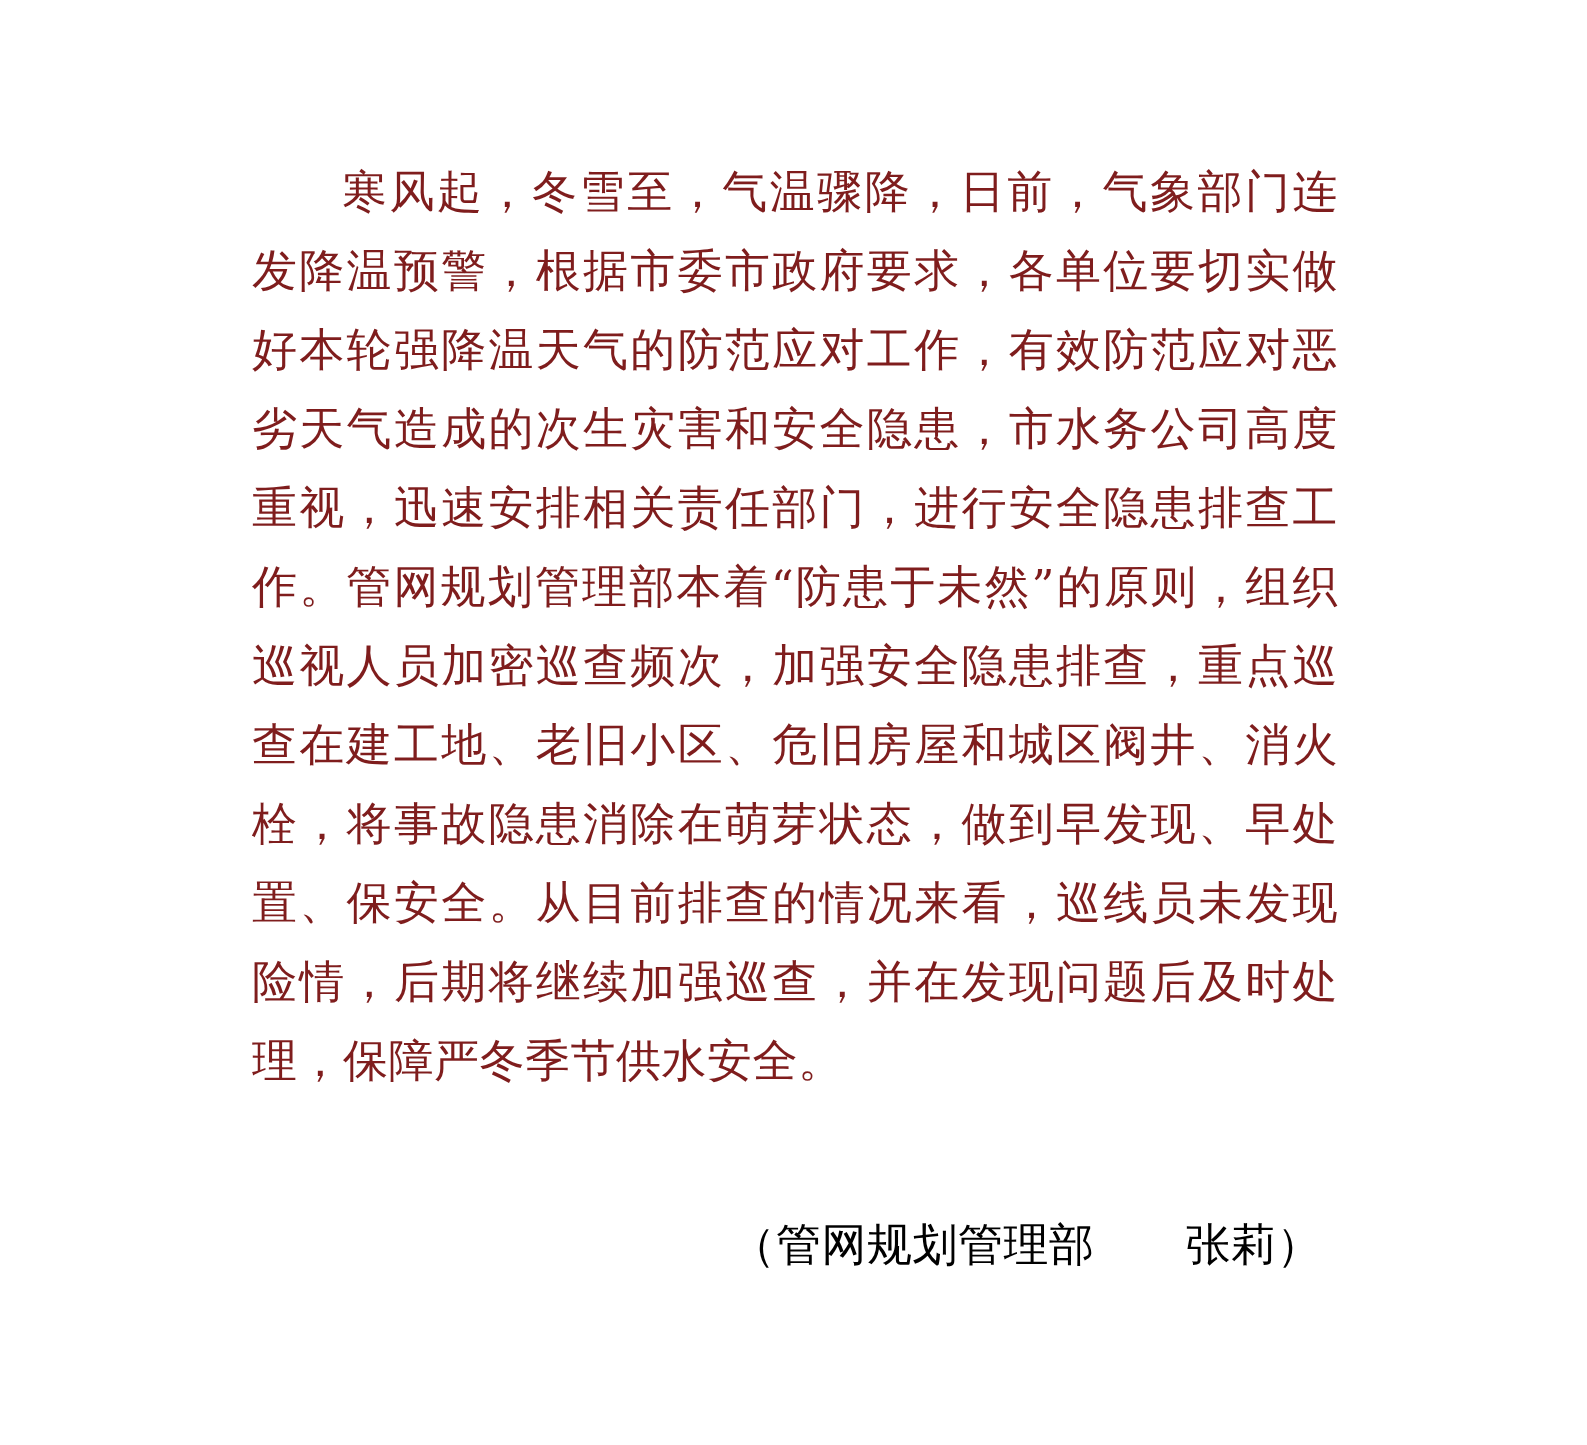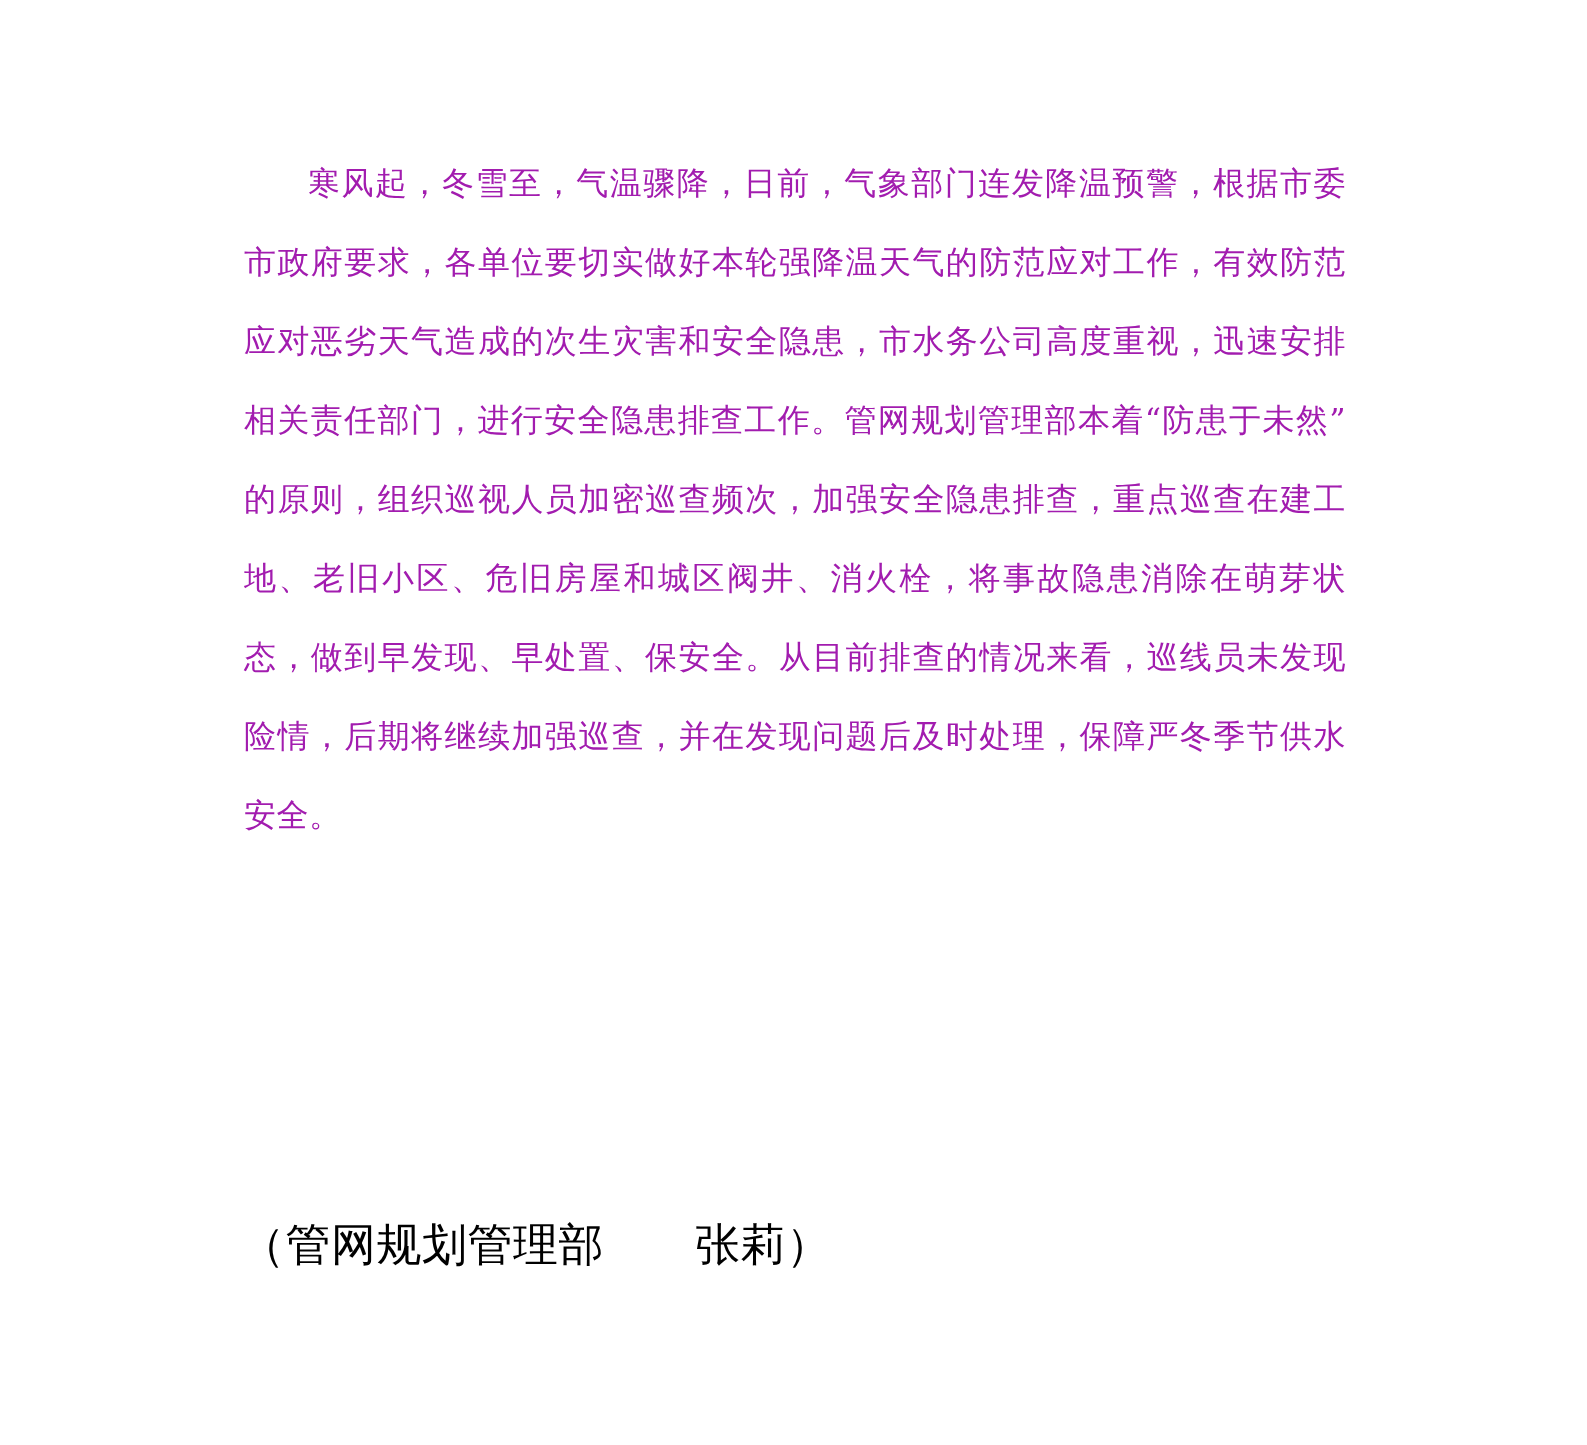--- a/index.html
+++ b/index.html
@@ -21,35 +21,36 @@
     background: #ffffff;
     box-sizing: border-box;
   }
   .doc-body {
     position: absolute;
     left: 240px;
     top: 140px;
     width: 1110px;
   }
   .paragraph {
-    font-size: 32px;
+    font-size: 45px;
     line-height: 79px;
     text-align: justify;
     text-justify: inter-ideograph;
     text-indent: 2em;
     letter-spacing: 0.5px;
     font-weight: 400;
-    color: #a21caf;
-    margin: 4px;
+    color: #7f1d1d;
+    margin: 12px;
   }
   .signature-block {
     position: absolute;
     left: 240px;
     top: 1210px;
     width: 1110px;
+    text-align: right;
   }
   .signature {
     font-size: 45px;
     line-height: 70px;
     letter-spacing: 0.5px;
     color: #000000;
     padding-right: 28px;
     display: inline-block;
     white-space: pre;
   }

